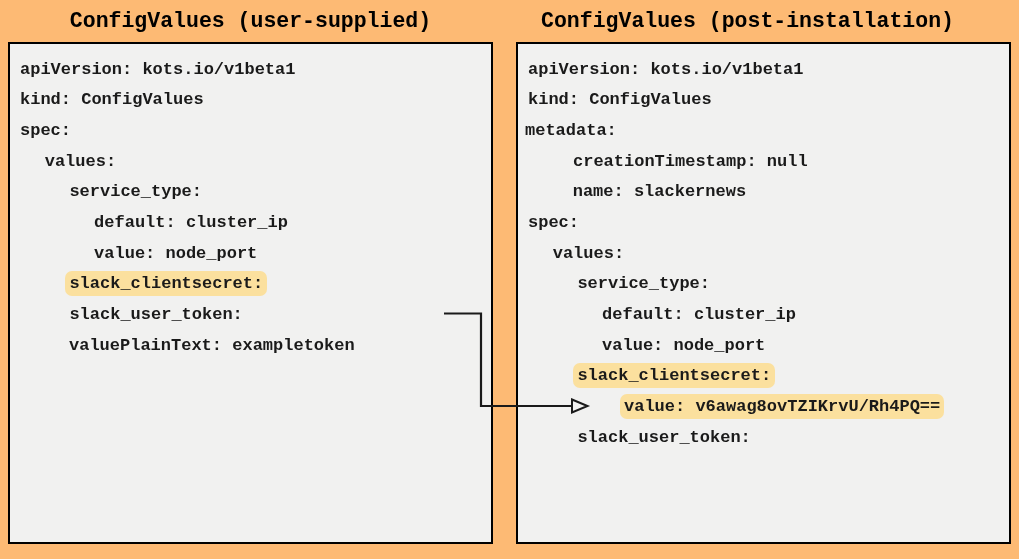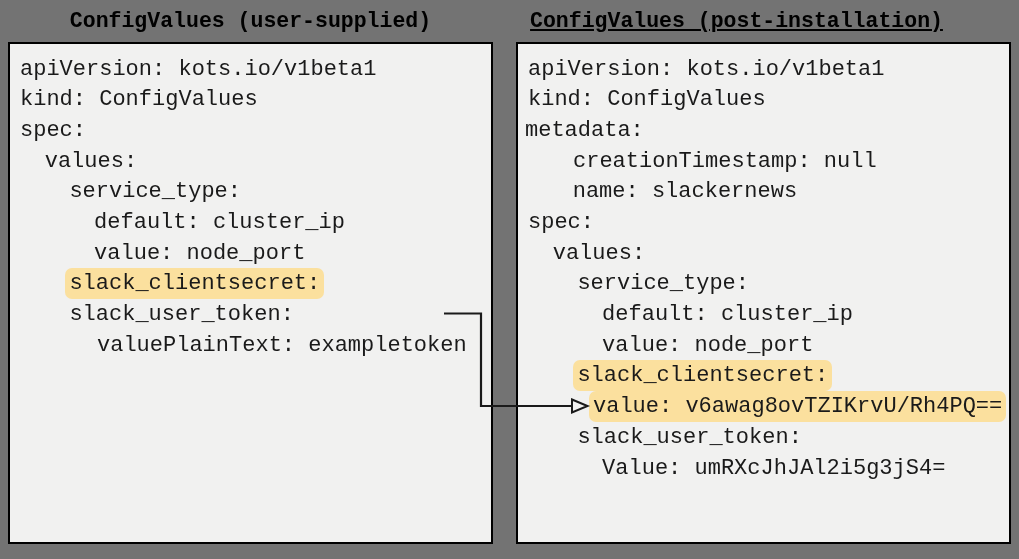--- a/index.html
+++ b/index.html
@@ -6,53 +6,53 @@
     --hl: #fbe09e;
     --panel-bg: #f1f1f0;
     --line-col: #1a1a1a;
   }
   * { box-sizing: border-box; }
   html, body { margin: 0; padding: 0; background: #ffffff; }
   .stage {
     position: relative;
     width: 1019px;
     height: 559px;
-    background: #737373;
+    background: #fdba74;
     overflow: hidden;
     font-family: "Liberation Mono", "DejaVu Sans Mono", monospace;
   }
   .panel-title {
     position: absolute;
     top: 7px;
     height: 28px;
     line-height: 28px;
     text-align: center;
     font-size: 21.5px;
     font-weight: bold;
     color: #000000;
     white-space: nowrap;
   }
   .panel-title.left  { left: 8px;   width: 485px; }
-  .panel-title.right { left: 489px; width: 495px; text-decoration: underline; }
+  .panel-title.right { left: 500px; width: 495px; }
   .panel {
     position: absolute;
     top: 42px;
     height: 502px;
     background: var(--panel-bg);
     border: 2px solid #000000;
     padding-top: 10.6px;
     overflow: hidden;
   }
   .panel.left  { left: 8px;   width: 485px; }
   .panel.right { left: 516px; width: 495px; }
   .code-line {
     height: 30.7px;
     line-height: 30.7px;
-    font-size: 22px;
-    font-weight: normal;
+    font-size: 17px;
+    font-weight: bold;
     color: var(--line-col);
     white-space: pre;
   }
   .line-text { border-radius: 1px; }
   .line-text.highlight {
     background-color: var(--hl);
     padding: 3px 4px;
     margin-left: -4px;
     border-radius: 7px;
   }
@@ -76,39 +76,38 @@
 
   <div class="code-line" style="padding-left: 10px;"><span class="line-text">apiVersion: kots.io/v1beta1</span></div>
       <div class="code-line" style="padding-left: 10px;"><span class="line-text">kind: ConfigValues</span></div>
       <div class="code-line" style="padding-left: 10px;"><span class="line-text">spec:</span></div>
       <div class="code-line" style="padding-left: 34.7px;"><span class="line-text">values:</span></div>
       <div class="code-line" style="padding-left: 59.4px;"><span class="line-text">service_type:</span></div>
       <div class="code-line" style="padding-left: 84.1px;"><span class="line-text">default: cluster_ip</span></div>
       <div class="code-line" style="padding-left: 84.1px;"><span class="line-text">value: node_port</span></div>
       <div class="code-line" style="padding-left: 59.4px;"><span class="line-text highlight">slack_clientsecret:</span></div>
       <div class="code-line" style="padding-left: 59.4px;"><span class="line-text">slack_user_token:</span></div>
-      <div class="code-line" style="padding-left: 87px;"><span class="line-text">valuePlainText: exampletoken</span></div>
+      <div class="code-line" style="padding-left: 59px;"><span class="line-text">valuePlainText: exampletoken</span></div>
     </div>
 
   <div class="panel right">
 
   <div class="code-line" style="padding-left: 10px;"><span class="line-text">apiVersion: kots.io/v1beta1</span></div>
       <div class="code-line" style="padding-left: 10px;"><span class="line-text">kind: ConfigValues</span></div>
       <div class="code-line" style="padding-left: 7px;"><span class="line-text">metadata:</span></div>
       <div class="code-line" style="padding-left: 55px;"><span class="line-text">creationTimestamp: null</span></div>
       <div class="code-line" style="padding-left: 34.7px; margin-left: 20px;"><span class="line-text">name: slackernews</span></div>
       <div class="code-line" style="padding-left: 10px;"><span class="line-text">spec:</span></div>
       <div class="code-line" style="padding-left: 34.7px;"><span class="line-text">values:</span></div>
       <div class="code-line" style="padding-left: 59.4px;"><span class="line-text">service_type:</span></div>
       <div class="code-line" style="padding-left: 84.1px;"><span class="line-text">default: cluster_ip</span></div>
       <div class="code-line" style="padding-left: 84.1px;"><span class="line-text">value: node_port</span></div>
       <div class="code-line" style="padding-left: 59.4px;"><span class="line-text highlight">slack_clientsecret:</span></div>
-      <div class="code-line" style="padding-left: 75px;"><span class="line-text highlight">value: v6awag8ovTZIKrvU/Rh4PQ==</span></div>
+      <div class="code-line" style="padding-left: 106px;"><span class="line-text highlight">value: v6awag8ovTZIKrvU/Rh4PQ==</span></div>
       <div class="code-line" style="padding-left: 59.4px;"><span class="line-text">slack_user_token:</span></div>
-      <div class="code-line" style="padding-left: 84.1px;"><span class="line-text">Value: umRXcJhJAl2i5g3jS4=</span></div>
     </div>
 
   <svg class="arrow-overlay" viewBox="0 0 1019 559" xmlns="http://www.w3.org/2000/svg">
     <path d="M 444 313.5 L 481 313.5 L 481 406 L 572 406" fill="none" stroke="#1a1a1a" stroke-width="2.2"></path>
     <path d="M 572 399.5 L 587.5 406 L 572 412.5 Z" fill="none" stroke="#1a1a1a" stroke-width="2"></path>
   </svg>
 
 </div>
 
 </body></html>

